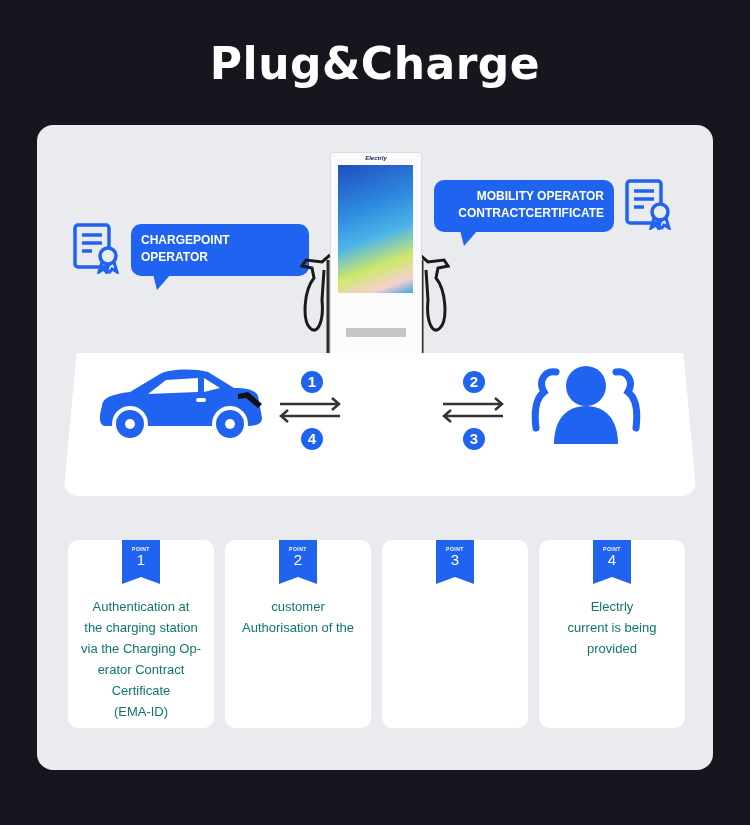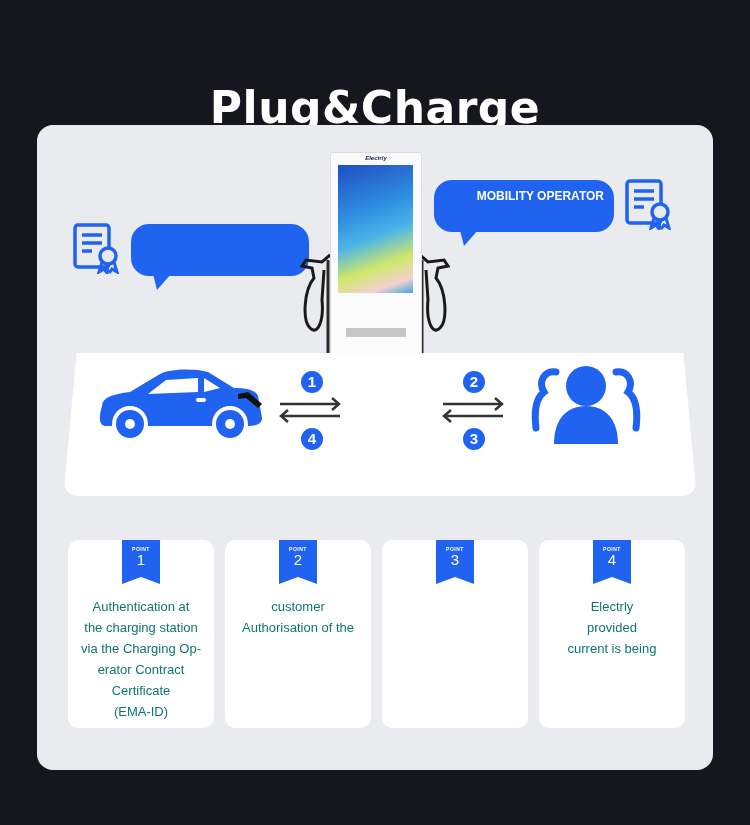--- a/index.html
+++ b/index.html
@@ -1,19 +1,19 @@
 <!DOCTYPE html>
 <html><head>
 <meta charset="utf-8">
 <style>
   html, body { margin:0; padding:0; }
   body { width:750px; height:825px; background:#16161f; position:relative; overflow:hidden; font-family:"Liberation Sans", sans-serif; }
-  .title { position:absolute; left:0; top:38px; width:750px; text-align:center; color:#ffffff; font-size:44px; font-weight:bold; letter-spacing:0.5px; font-family:"DejaVu Sans", sans-serif;margin-top:44px; }
+  .title { position:absolute; left:0; top:38px; width:750px; text-align:center; color:#ffffff; font-size:44px; font-weight:bold; letter-spacing:0.5px; font-family:"DejaVu Sans", sans-serif; }
   .panel { position:absolute; left:37px; top:125px; width:676px; height:645px; background:#e9ebee; border-radius:16px; }
-  .bubble { position:absolute; background:#1f63f0; color:#fff; border-radius:18px; font-weight:bold; font-size:12px; line-height:17px; padding:8px 10px; box-sizing:border-box; }
+  .bubble { position:absolute; background:#1f63f0; color:#fff; border-radius:10px; font-weight:bold; font-size:12px; line-height:17px; padding:8px 10px; box-sizing:border-box; }
   .bubble .tail { position:absolute; width:0; height:0; }
   .bubble-cpo { left:131px; top:224px; width:178px; height:52px; }
   .bubble-cpo .tail { left:22px; bottom:-14px; border-left:4px solid transparent; border-right:14px solid transparent; border-top:16px solid #1f63f0; }
   .bubble-mo { left:434px; top:180px; width:180px; height:52px; text-align:right; }
   .bubble-mo .tail { left:26px; bottom:-14px; border-left:4px solid transparent; border-right:14px solid transparent; border-top:16px solid #1f63f0; }
   .cert-icon { position:absolute; width:52px; height:52px; }
   .charger { position:absolute; left:300px; top:150px; width:150px; height:210px; }
   .charger-body { position:absolute; left:30px; top:2px; width:90px; height:206px; background:#fbfbfb; border:1px solid #dcdcdc; border-radius:3px; }
   .charger-brand { position:absolute; left:0; top:2px; width:90px; text-align:center; font-size:6px; font-weight:bold; font-style:italic; color:#1c2a60; }
   .charger-screen { position:absolute; left:7px; top:12px; width:75px; height:128px; background:linear-gradient(160deg,#1e4fc2 0%,#2f8ce0 35%,#4bb4e8 55%,#cfe86a 75%,#f5d0d0 90%,#3aa8e0 100%); }
@@ -37,25 +37,27 @@
 <svg class="cert-icon" style="left:72px;top:222px;" viewBox="0 0 52 52">
   <rect x="3" y="3" width="34" height="42" rx="3" fill="none" stroke="#1f63f0" stroke-width="3.5"></rect>
   <line x1="10" y1="13" x2="30" y2="13" stroke="#1f63f0" stroke-width="3.5"></line>
   <line x1="10" y1="21" x2="30" y2="21" stroke="#1f63f0" stroke-width="3.5"></line>
   <line x1="10" y1="29" x2="20" y2="29" stroke="#1f63f0" stroke-width="3.5"></line>
   <circle cx="36" cy="34" r="8" fill="#e9ebee" stroke="#1f63f0" stroke-width="3.5"></circle>
   <path d="M30 40 L27 50 L32 47 L35 51 L36 42 M42 40 L45 50 L40 47 L37 51" fill="none" stroke="#1f63f0" stroke-width="3"></path>
 </svg>
 
 <div class="bubble bubble-cpo">
+  <div>CHARGEPOINT OPERATOR</div>
   <span class="tail"></span>
 </div>
 
 <div class="bubble bubble-mo">
   <div>MOBILITY OPERATOR</div>
+  <div>CONTRACTCERTIFICATE</div>
   <span class="tail"></span>
 </div>
 
 <svg class="cert-icon" style="left:624px;top:178px;" viewBox="0 0 52 52">
   <rect x="3" y="3" width="34" height="42" rx="3" fill="none" stroke="#1f63f0" stroke-width="3.5"></rect>
   <line x1="10" y1="13" x2="30" y2="13" stroke="#1f63f0" stroke-width="3.5"></line>
   <line x1="10" y1="21" x2="30" y2="21" stroke="#1f63f0" stroke-width="3.5"></line>
   <line x1="10" y1="29" x2="20" y2="29" stroke="#1f63f0" stroke-width="3.5"></line>
   <circle cx="36" cy="34" r="8" fill="#e9ebee" stroke="#1f63f0" stroke-width="3.5"></circle>
   <path d="M30 40 L27 50 L32 47 L35 51 L36 42 M42 40 L45 50 L40 47 L37 51" fill="none" stroke="#1f63f0" stroke-width="3"></path>
@@ -151,16 +153,16 @@
   </div>
 </div>
 
 <div class="card" style="left:539px;">
   <div class="ribbon">
     <span class="rl">POINT</span>
     <span class="rn">4</span>
   </div>
   <div class="card-text">
     <div>Electrly</div>
+    <div>current is being</div>
     <div>provided</div>
-    <div>current is being</div>
   </div>
 </div>
 
 </body></html>

